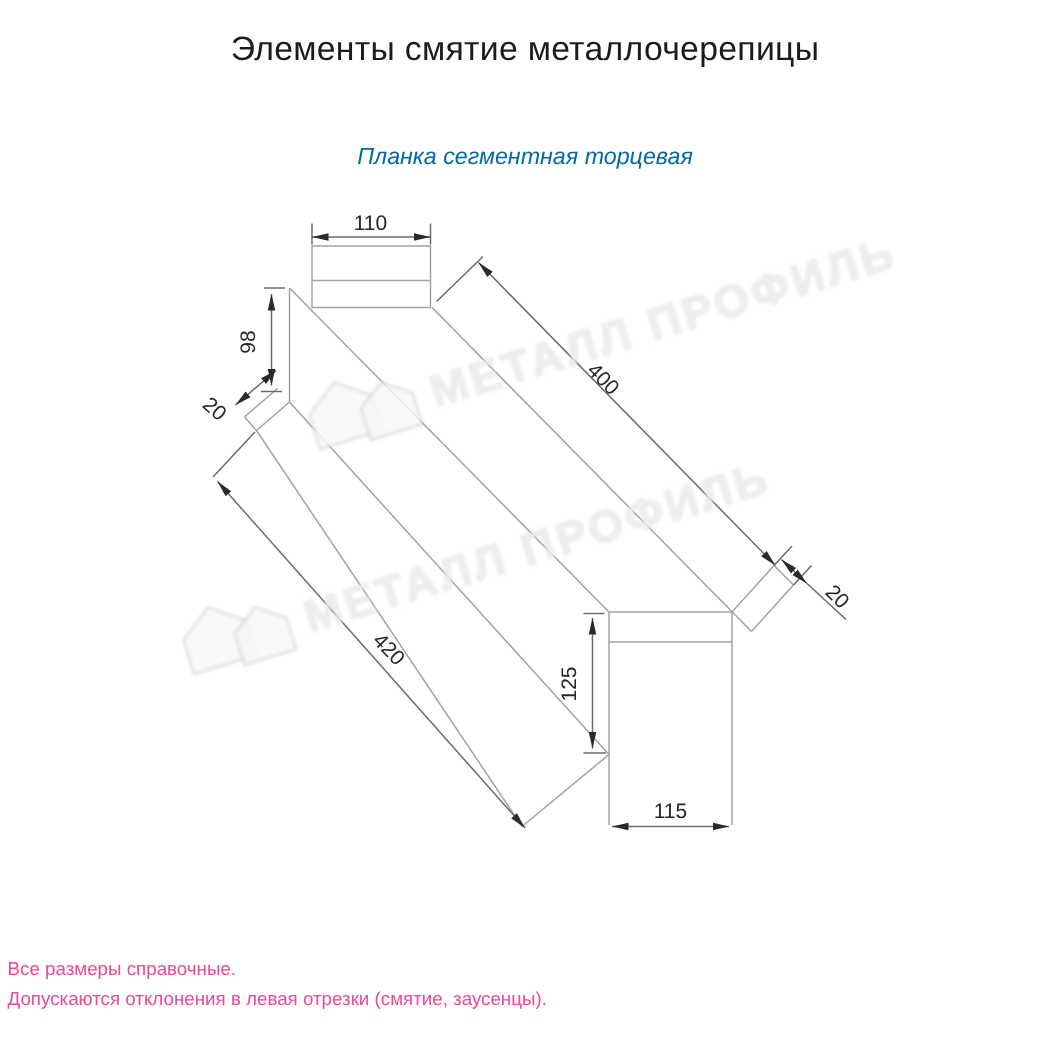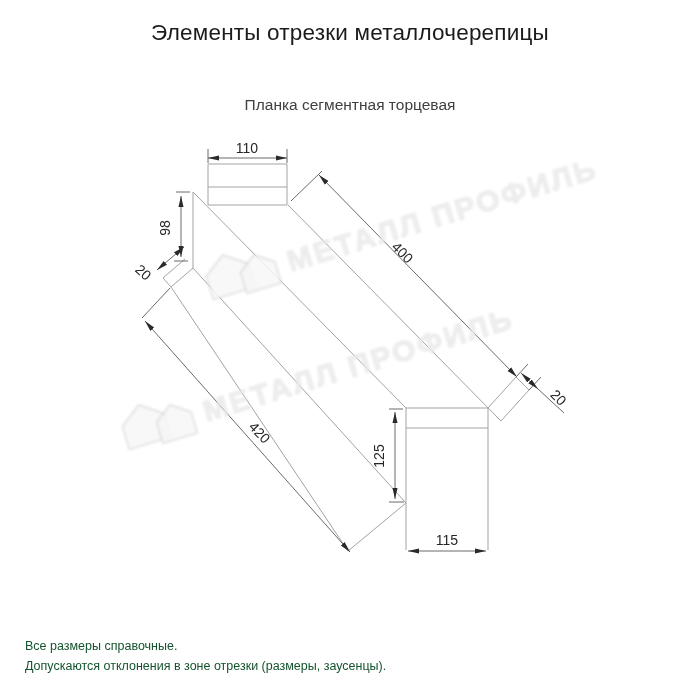--- a/index.html
+++ b/index.html
@@ -7,42 +7,42 @@
     width:700px;height:700px;background:#ffffff;position:relative;overflow:hidden;
     font-family:"Liberation Sans", sans-serif;color:#1c1c1c;
   }
   .page{position:absolute;inset:0;background:#ffffff;}
   .title{
     position:absolute;top:20px;left:0;width:100%;text-align:center;
     font-size:22.5px;font-weight:500;letter-spacing:.2px;color:#1b1b1b;
   }
   .subtitle{
     position:absolute;top:95px;left:0;width:100%;text-align:center;
-    font-size:15.5px;line-height:1.26;color:#404040;
+    font-size:15.5px;line-height:1.26;color:#0369a1;font-style:italic;
   }
   .drawing-svg{position:absolute;top:0;left:0;}
   .footer{
-    position:absolute;left:25px;bottom:24px;
-    font-size:12.5px;line-height:1.62;color:#14532d;
+    position:absolute;left:5px;bottom:24px;
+    font-size:12.5px;line-height:1.62;color:#ec4899;
   }
   svg text.dim{
     font-family:"Liberation Sans", sans-serif;
     font-size:14px;fill:#262626;
   }
   svg text.wm{
     font-family:"Liberation Sans", sans-serif;
     font-size:30px;font-weight:bold;letter-spacing:2.5px;
   }
 </style>
 </head>
 <body>
 
 <div class="page">
 
-  <div class="title">Элементы отрезки металлочерепицы</div>
+  <div class="title">Элементы смятие металлочерепицы</div>
 
   <div class="subtitle">
     <div>Планка сегментная торцевая</div>
   </div>
 
   <svg class="drawing-svg" width="700" height="700" viewBox="0 0 700 700">
     <defs>
       <marker id="arr" viewBox="0 0 10 6" refX="10" refY="3" markerWidth="11" markerHeight="7" orient="auto-start-reverse" markerUnits="userSpaceOnUse">
         <path d="M0,0.7 L10,3 L0,5.3 Z" fill="#2a2a2a"></path>
       </marker>
@@ -120,16 +120,16 @@
       <g fill="#f7f7f7" fill-opacity="0.85" stroke="#c9c9c9" stroke-opacity="0.55" stroke-width="1.6">
         <path d="M2,-2 L2,-26 L24,-42 L46,-26 L46,-2 Z"></path>
         <path d="M36,2 L36,-20 L54,-33 L72,-20 L72,2 Z"></path>
       </g>
       <text class="wm" x="84" y="-6" fill="#ececec" fill-opacity="0.85" stroke="#c9c9c9" stroke-opacity="0.35" stroke-width="0.8">МЕТАЛЛ ПРОФИЛЬ</text>
     </g>
   </svg>
 
   <div class="footer">
     <div>Все размеры справочные.</div>
-    <div>Допускаются отклонения в зоне отрезки (размеры, заусенцы).</div>
+    <div>Допускаются отклонения в левая отрезки (смятие, заусенцы).</div>
   </div>
 
 </div>
 
 </body></html>

